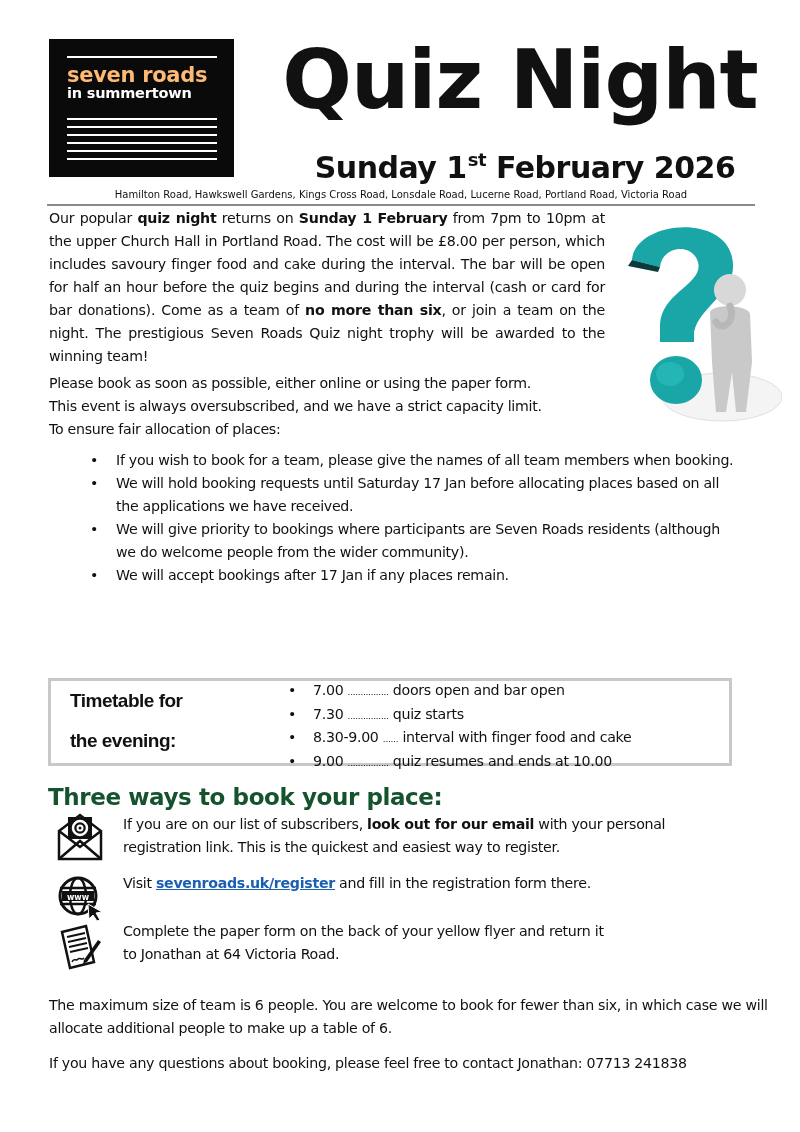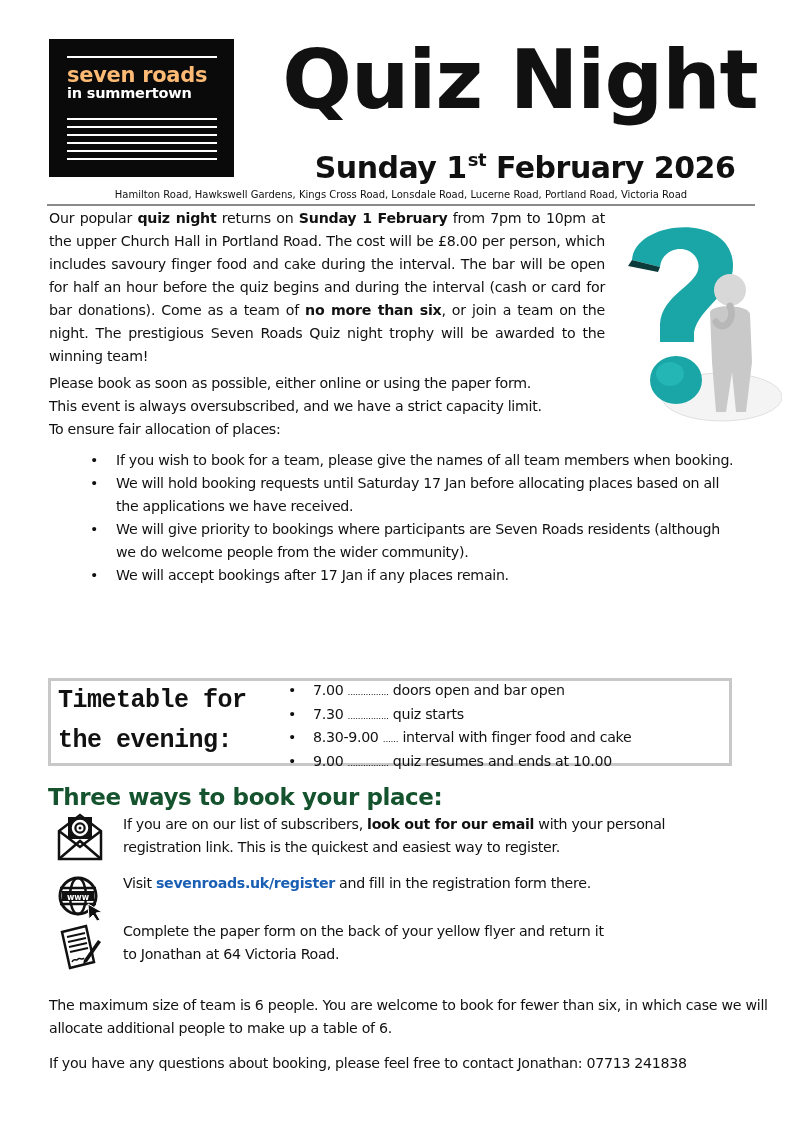--- a/index.html
+++ b/index.html
@@ -34,31 +34,31 @@
 
   .book-para { position: absolute; left: 49px; top: 372px; width: 600px; letter-spacing: -0.3px; }
   .bullets { position: absolute; left: 88px; top: 449px; width: 650px; margin: 0; padding: 0; list-style: none; }
   .bullets li { position: relative; padding-left: 28px; letter-spacing: -0.3px; }
   .bullets li .dot { position: absolute; left: 2px; top: 0; }
 
   .charity { position: absolute; left: 49px; top: 623px; width: 708px; letter-spacing: -0.3px; }
 
   .tt-box { position: absolute; left: 48px; top: 678px; width: 684px; height: 88px;
             border: 3px solid #c8c8c8; box-sizing: border-box; }
-  .tt-head { position: absolute; left: 58px; top: 681px; width: 220px;
-             font-family: Liberation Mono, monospace; font-weight: bold; font-size: 25px; line-height: 40px; letter-spacing: -0.5px; }
+  .tt-head { position: absolute; left: 70px; top: 681px; width: 220px;
+             font-family: Liberation Sans, sans-serif; font-weight: bold; font-size: 19px; line-height: 40px; letter-spacing: -0.5px; }
   .tt-list { position: absolute; left: 286px; top: 680px; width: 440px; margin: 0; padding: 0; list-style: none; }
   .tt-list li { position: relative; padding-left: 27px; font-size: 14.2px; line-height: 21.5px; letter-spacing: -0.3px; white-space: nowrap; }
   .tt-list li .dot { position: absolute; left: 2px; }
   .tt-list .time { display: inline-block; }
 
   .ways-head { position: absolute; left: 48px; top: 780px; font-family: "DejaVu Sans", sans-serif;
                font-weight: bold; font-size: 23px; line-height: 34px; color: #14532d; letter-spacing: -0.4px; }
   .way { position: absolute; left: 123px; width: 600px; letter-spacing: -0.3px; }
-  .way a { color: #1a5fb4; font-weight: bold; }
+  .way a { color: #1a5fb4; text-decoration: underline; font-weight: bold; }
   .icon { position: absolute; }
 
   .max-team { position: absolute; left: 49px; top: 994px; width: 720px; letter-spacing: -0.3px; }
   .contact { position: absolute; left: 49px; top: 1052px; width: 720px; letter-spacing: -0.3px; }
 </style>
 </head>
 <body>
 
 <div class="page">
 

